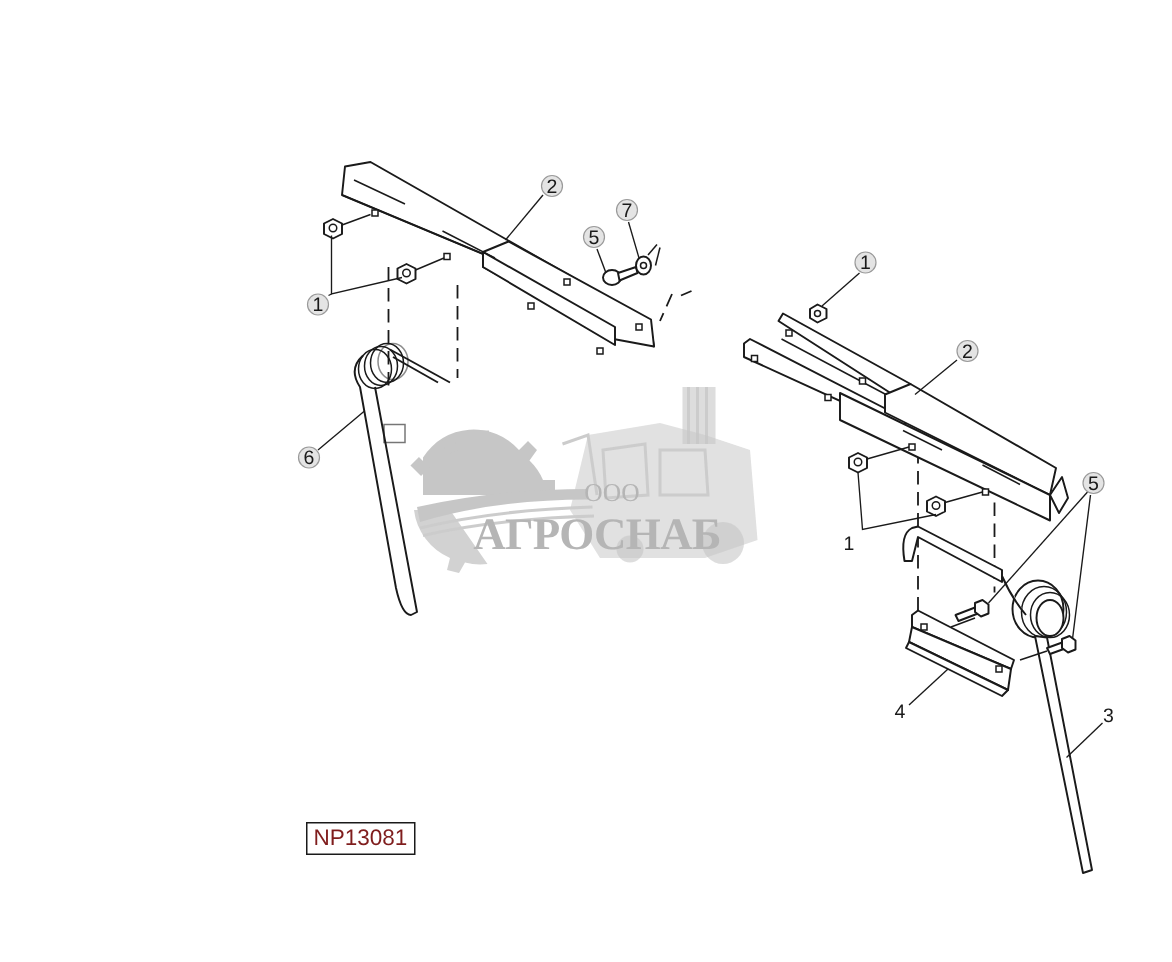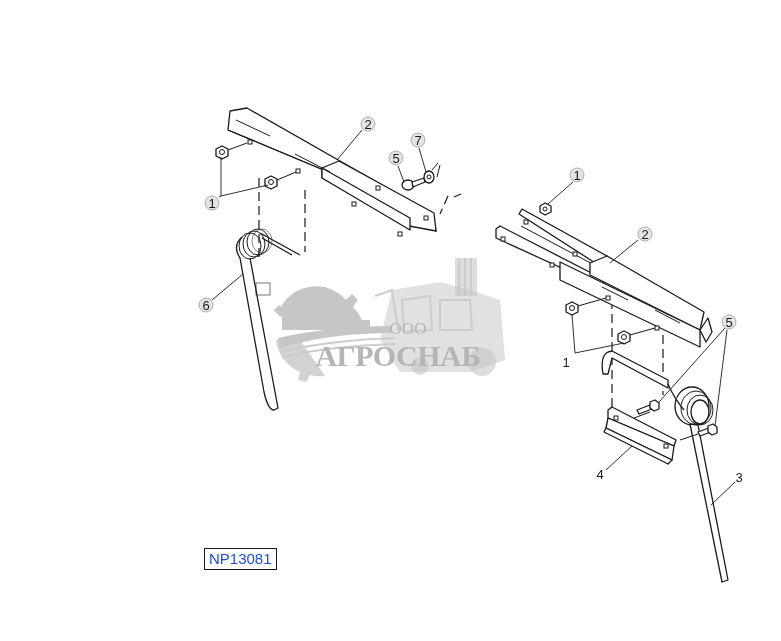--- a/index.html
+++ b/index.html
@@ -13,21 +13,21 @@
     .hole { fill: #ffffff; stroke: #1a1a1a; stroke-width: 1; }
     .callout-circle { fill: #e4e4e4; stroke: #9a9a9a; stroke-width: 0.8; }
     .callout-text { font-family: "Liberation Sans", sans-serif; font-size: 13px; fill: #1a1a1a; text-anchor: middle; dominant-baseline: central; }
     .plain-text { font-family: "Liberation Sans", sans-serif; font-size: 13px; fill: #1a1a1a; text-anchor: middle; dominant-baseline: central; }
     .wm { fill: #bdbdbd; }
     .wm-stroke { fill: none; stroke: #c4c4c4; stroke-width: 2; }
     .wm-text { font-family: "Liberation Serif", serif; fill: #a9a9a9; }
     #figure-id {
       position: absolute; left: 204px; top: 548px;
       border: 1px solid #1a1a1a; padding: 1px 4px;
-      font-family: "Liberation Sans", sans-serif; font-size: 15px; color: #1d4ed8;
+      font-family: "Liberation Sans", sans-serif; font-size: 15px; color: #7f1d1d;
       background: #fff; line-height: 18px;
     }
   </style>
 </head>
 <body>
 
 <svg id="diagram" viewBox="0 0 781 641" xmlns="http://www.w3.org/2000/svg">
 
   <g opacity="0.85">
 

